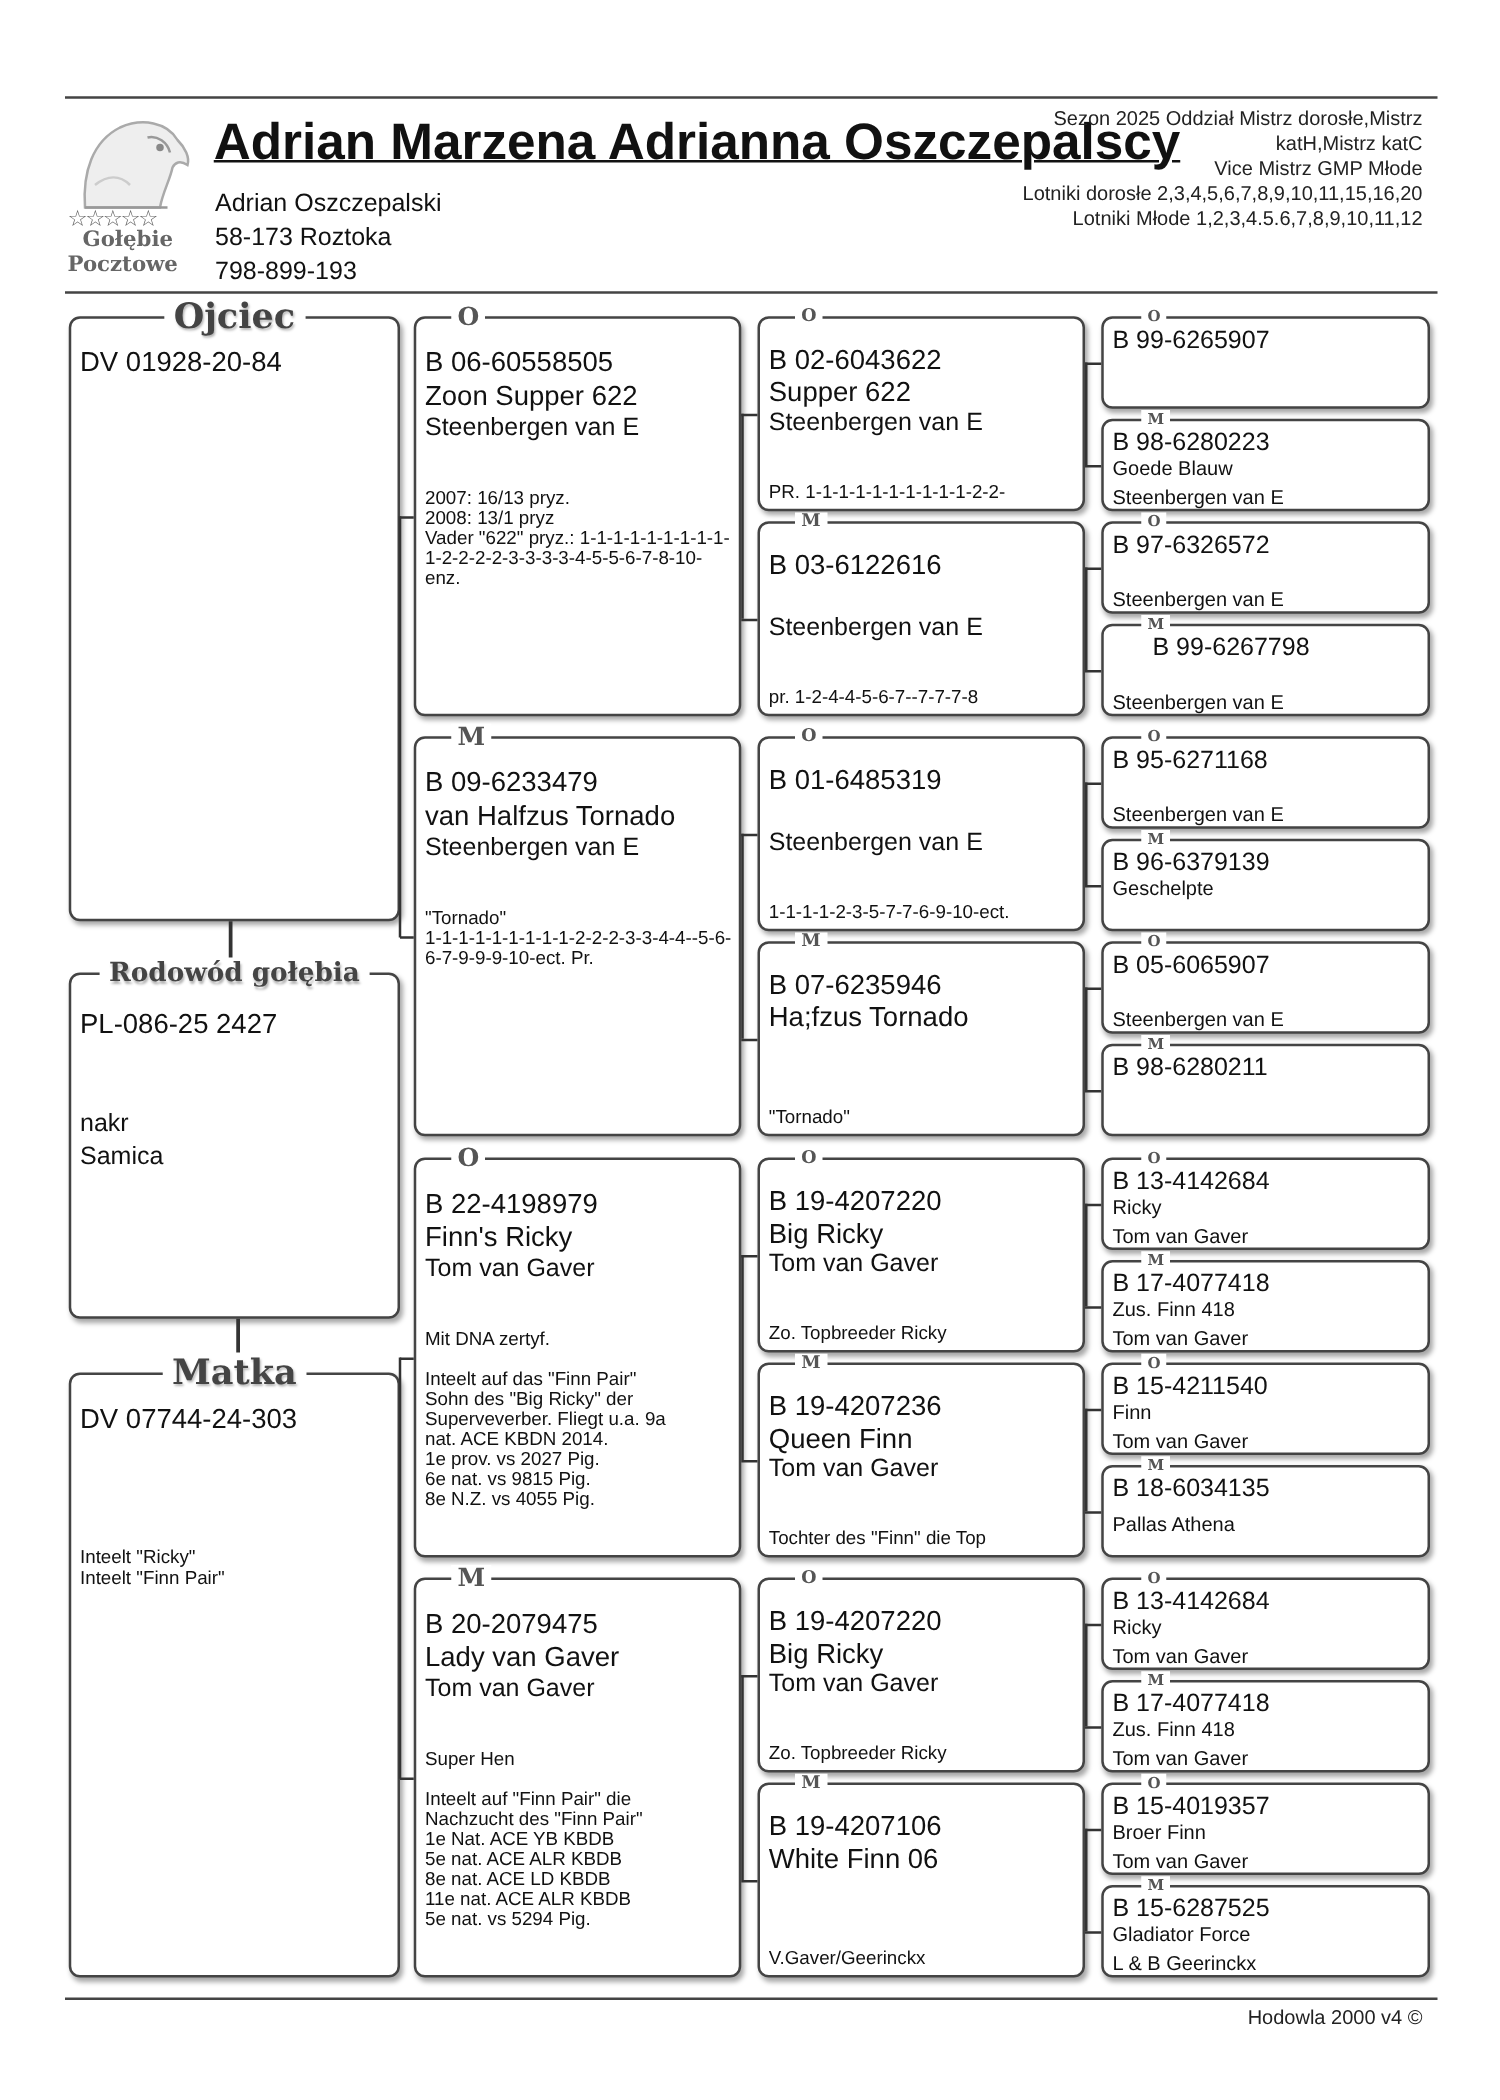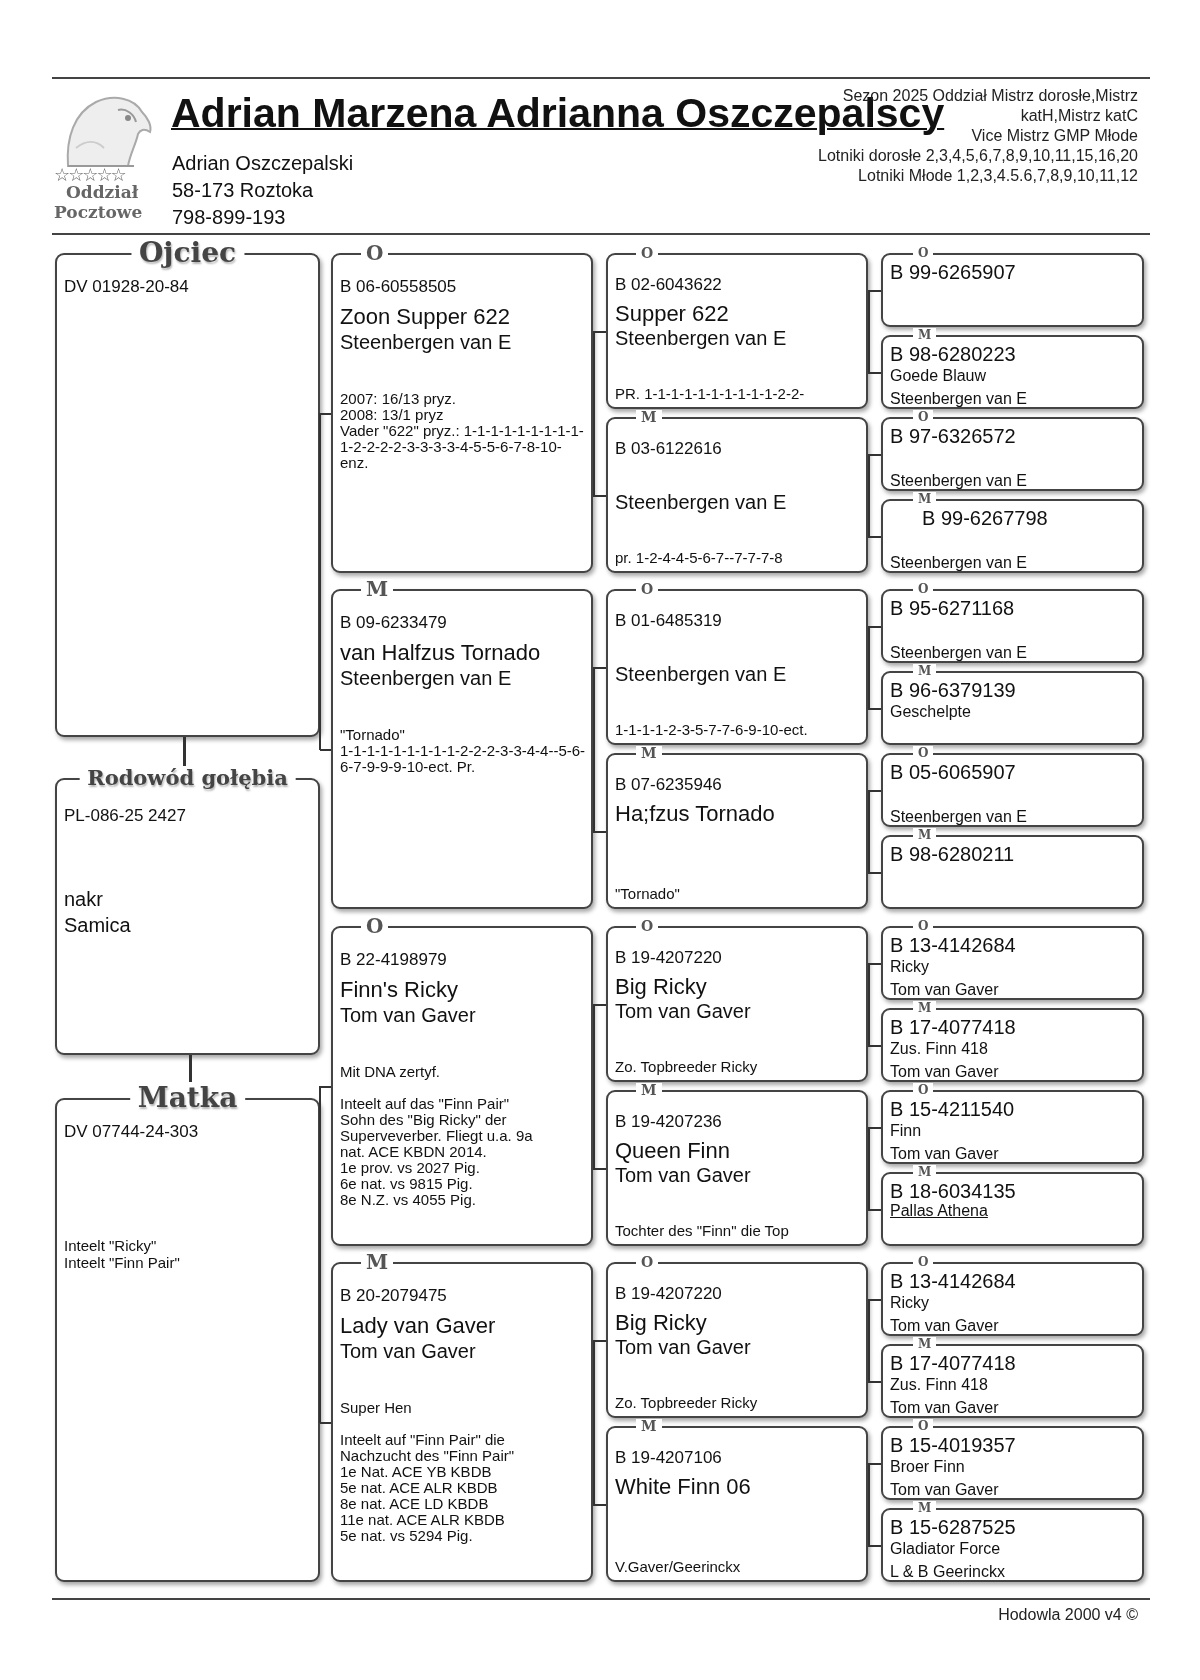--- a/index.html
+++ b/index.html
@@ -11,21 +11,21 @@
   .owner div { white-space: nowrap; }
   .season { position: absolute; right: 62px; top: 86px; text-align: right; font-size: 16px; line-height: 20px; color: #222; width: 520px; }
   .season div { white-space: nowrap; }
   .box { position: absolute; border: 2px solid #444; border-radius: 9px; box-shadow: 2px 3px 4px rgba(0,0,0,0.35); background: #fff; box-sizing: border-box; }
   .legend { position: absolute; top: -18px; left: 50%; transform: translateX(-50%); background: #fff; padding: 0 8px; font-family: "DejaVu Serif", serif; font-weight: bold; color: #444; font-size: 28px; white-space: nowrap; text-shadow: 1px 2px 2px rgba(0,0,0,0.3); line-height: 32px; }
   .legend.small { font-size: 21px; top: -14px; line-height: 24px; }
   .mark { position: absolute; left: 28px; background: #fff; padding: 0 5px; font-family: "DejaVu Serif", serif; font-weight: bold; color: #555; line-height: 14px; }
   .mark.g1 { font-size: 20px; top: -12px; line-height: 20px; }
   .mark.g2 { font-size: 14px; top: -9px; left: 28px; }
   .mark.g3 { font-size: 12px; top: -9px; left: 30px; }
-  .ring { font-size: 17px; white-space: nowrap; }
+  .ring { font-size: 22px; white-space: nowrap; }
   .name { font-size: 22px; white-space: nowrap; }
   .breed { font-size: 20px; white-space: nowrap; }
   .note { font-size: 15px; line-height: 16px; }
   .inner { position: absolute; left: 7px; right: 4px; }
   .g3 .ring, .g3box .ring { font-size: 20px; }
   .g3box .sub { font-size: 16px; white-space: nowrap; }
   .g3box .breed3 { font-size: 16px; white-space: nowrap; position: absolute; left: 7px; bottom: -1px; }
   .line { position: absolute; background: #333; }
   .footer { position: absolute; right: 62px; top: 1606px; font-size: 16px; color: #222; }
 </style>
@@ -36,21 +36,21 @@
 
 <div class="logo">
   <svg width="100" height="80" viewBox="0 0 100 80" style="position:absolute;left:2px;top:2px;">
     <path d="M12 78 C10 50 18 25 40 14 C58 6 78 10 86 24 C92 30 96 38 94 44 C88 40 84 42 82 46 C80 56 74 66 72 78 Z" fill="#eee" stroke="#aaa" stroke-width="2"></path>
     <path d="M62 22 C70 20 78 26 80 34" fill="none" stroke="#999" stroke-width="2"></path>
     <circle cx="72" cy="30" r="3" fill="#888"></circle>
     <path d="M20 60 C30 52 40 52 48 60" fill="none" stroke="#ccc" stroke-width="2"></path>
     <line x1="12" y1="78" x2="78" y2="78" stroke="#999" stroke-width="2"></line>
   </svg>
   <div style="position:absolute;left:0;top:78px;font-size:18px;color:#666;letter-spacing:-2px;">☆☆☆☆☆</div>
-  <div style="position:absolute;left:12px;top:96px;font-family:'DejaVu Serif',serif;font-weight:bold;font-size:17px;color:#666;">Oddział</div>
+  <div style="position:absolute;left:12px;top:96px;font-family:'DejaVu Serif',serif;font-weight:bold;font-size:17px;color:#666;">Gołębie</div>
   <div style="position:absolute;left:0px;top:116px;font-family:'DejaVu Serif',serif;font-weight:bold;font-size:17px;color:#666;">Pocztowe</div>
 </div>
 
 <div class="title">Adrian Marzena Adrianna Oszczepalscy</div>
 
 <div class="season">
   <div>Sezon 2025 Oddział Mistrz dorosłe,Mistrz</div>
   <div>katH,Mistrz katC</div>
   <div>Vice Mistrz GMP Młode</div>
   <div>Lotniki dorosłe 2,3,4,5,6,7,8,9,10,11,15,16,20</div>
@@ -282,21 +282,21 @@
     </div>
     <div class="box g3box" style="left: 881px; top: 1090px; width: 263px; height: 74px;">
       <div class="mark g3">O</div>
       <div class="inner ring" style="top: 6px;">B 15-4211540</div>
       <div class="inner sub" style="top: 30px;">Finn</div>
       <div class="breed3">Tom van Gaver</div>
     </div>
     <div class="box g3box" style="left: 881px; top: 1172px; width: 263px; height: 74px;">
       <div class="mark g3">M</div>
       <div class="inner ring" style="top: 6px;">B 18-6034135</div>
-      <div class="inner sub" style="top: 28px; text-decoration: underline;">Pallas Athena</div>
+      <div class="inner sub" style="top: 38px;">Pallas Athena</div>
       <div class="breed3"></div>
     </div>
     <div class="box g3box" style="left: 881px; top: 1262px; width: 263px; height: 74px;">
       <div class="mark g3">O</div>
       <div class="inner ring" style="top: 6px;">B 13-4142684</div>
       <div class="inner sub" style="top: 30px;">Ricky</div>
       <div class="breed3">Tom van Gaver</div>
     </div>
     <div class="box g3box" style="left: 881px; top: 1344px; width: 263px; height: 74px;">
       <div class="mark g3">M</div>

